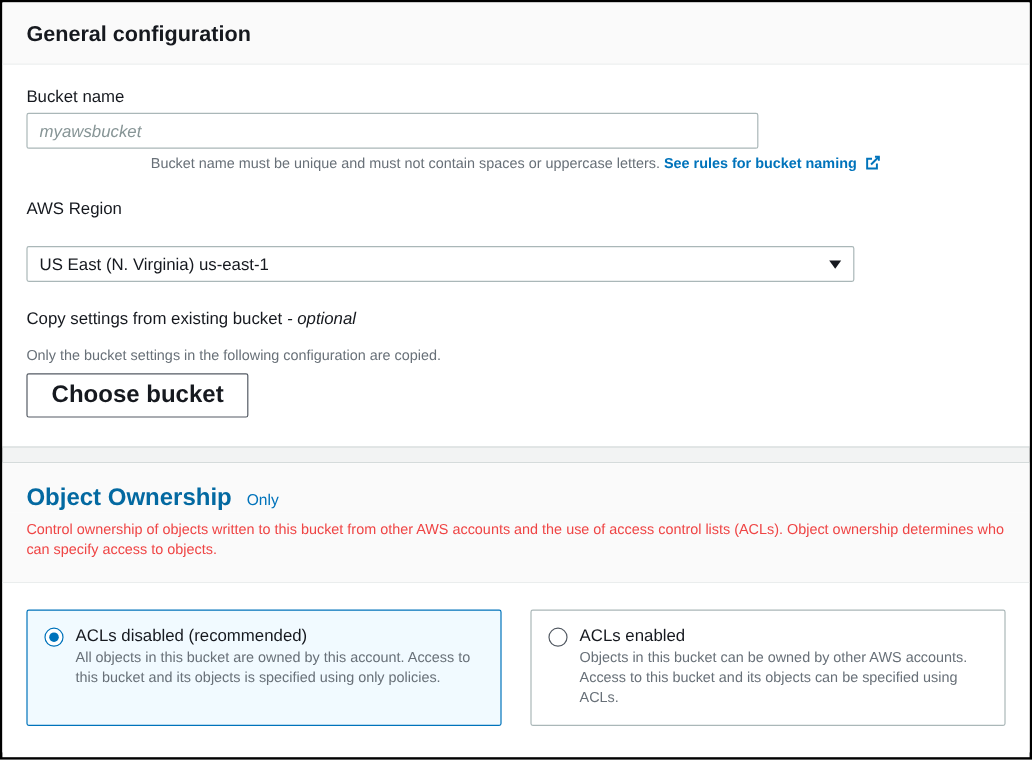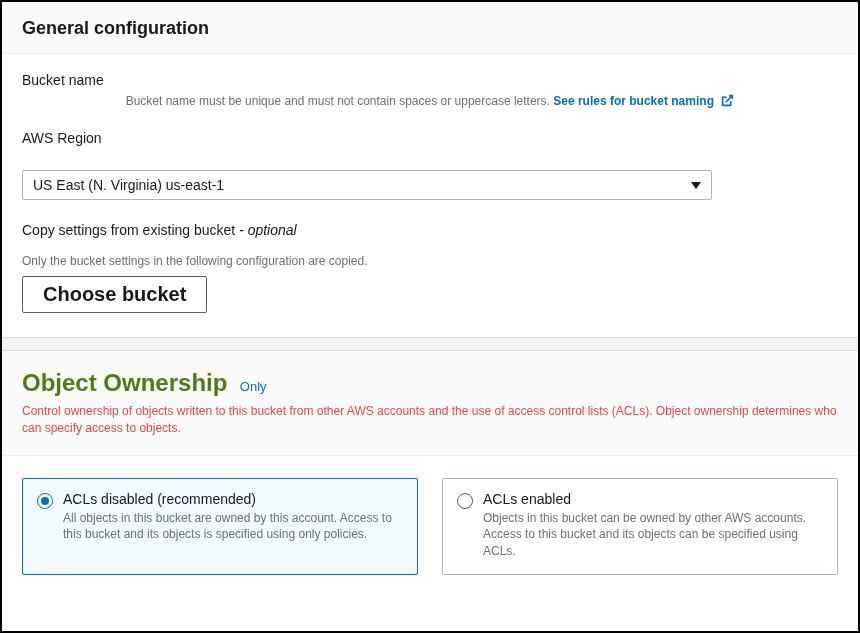--- a/index.html
+++ b/index.html
@@ -130,23 +130,23 @@
       background: #f2f3f3;
       border-top: 1px solid #d5dbdb;
       border-bottom: 1px solid #d5dbdb;
     }
     .section2-header {
       padding: 18px 20px 0 20px;
       background: #fafafa;
     }
     .section2-header h2 {
       display: inline-block;
-      font-size: 24px;
-      font-weight: 700;
-      color: #4d7c0f;
+      font-size: 20px;
+      font-weight: 700;
+      color: #0369a1;
     }
     .info-link {
       color: #0073bb;
       font-size: 13px;
       font-weight: 400;
       margin-left: 8px;
       text-decoration: none;
     }
     .section2-desc {
       font-size: 12px;
@@ -214,20 +214,21 @@
 <body>
 
 <div class="panel">
   <div class="panel-header">
     <h2>General configuration</h2>
   </div>
   <div class="panel-body">
 
     <div class="form-group">
       <label class="form-label">Bucket name</label>
+      <input type="text" class="text-input" placeholder="myawsbucket" style="">
       <div class="hint">
         <span>Bucket name must be unique and must not contain spaces or uppercase letters. </span>
         <a href="#">
           <span>See rules for bucket naming</span>
           <svg class="external-icon" viewBox="0 0 16 16" fill="none" stroke="currentColor" stroke-width="2">
             <path d="M10 2h4v4"></path>
             <path d="M6 10l8-8"></path>
             <path d="M12 9v5H2V4h5"></path>
           </svg>
         </a>

